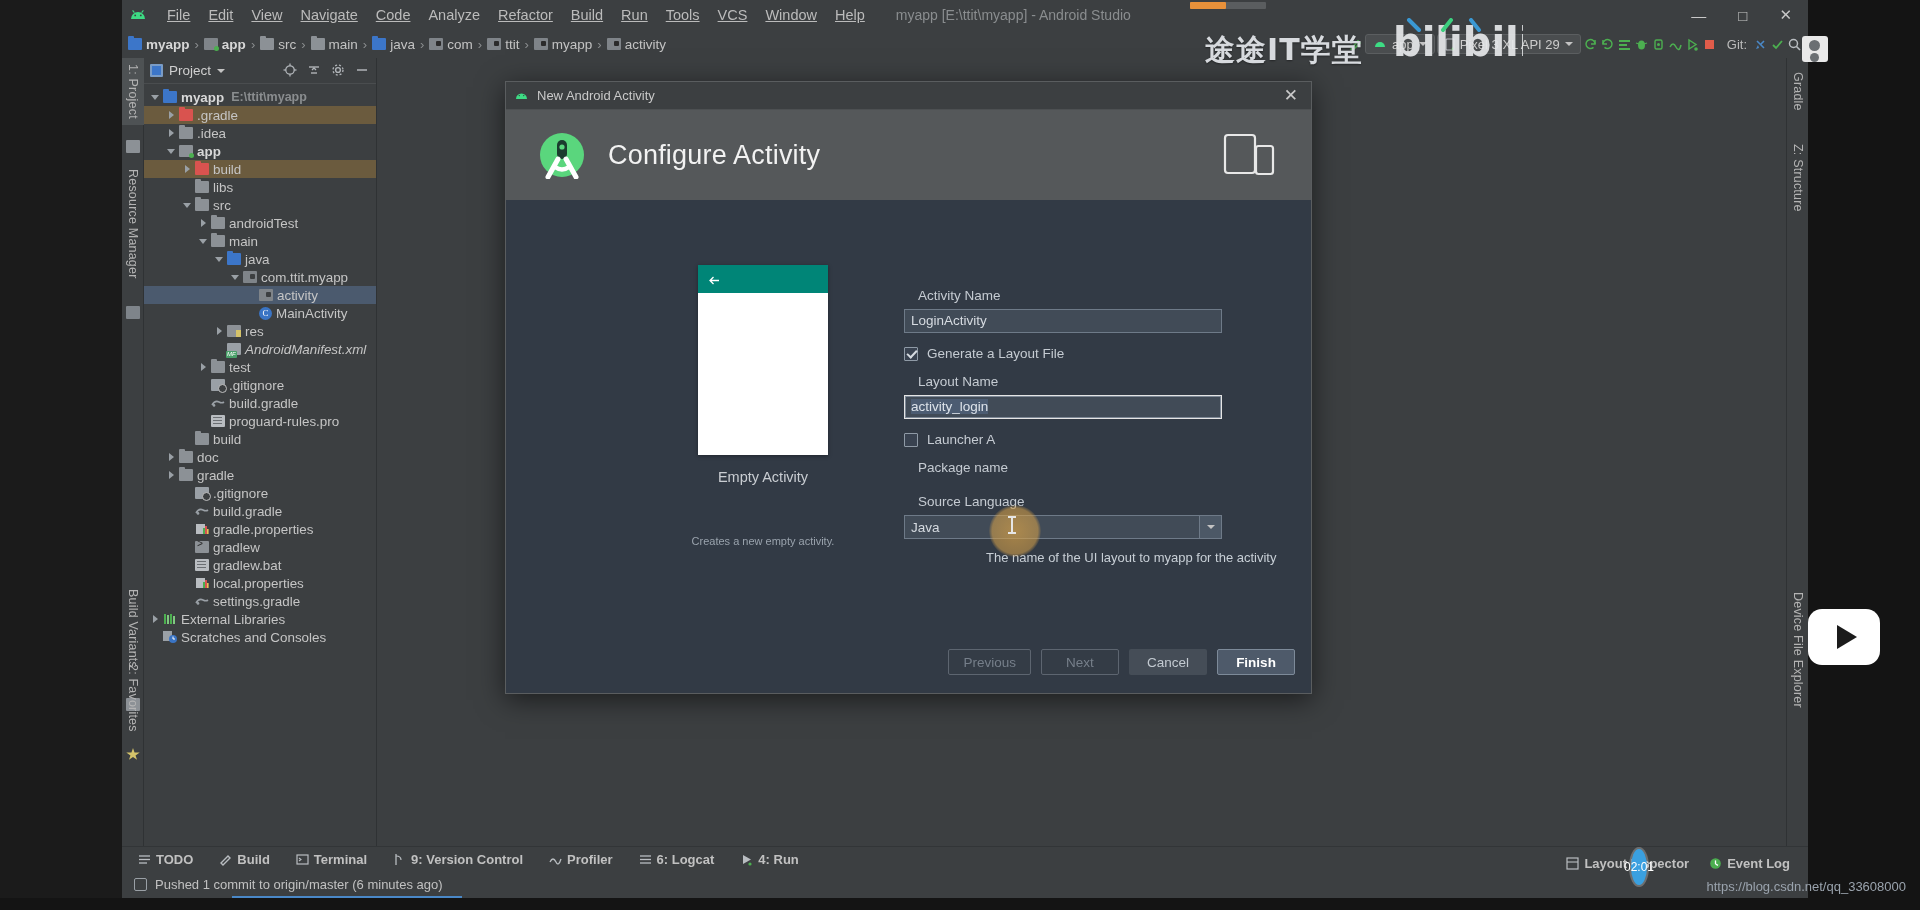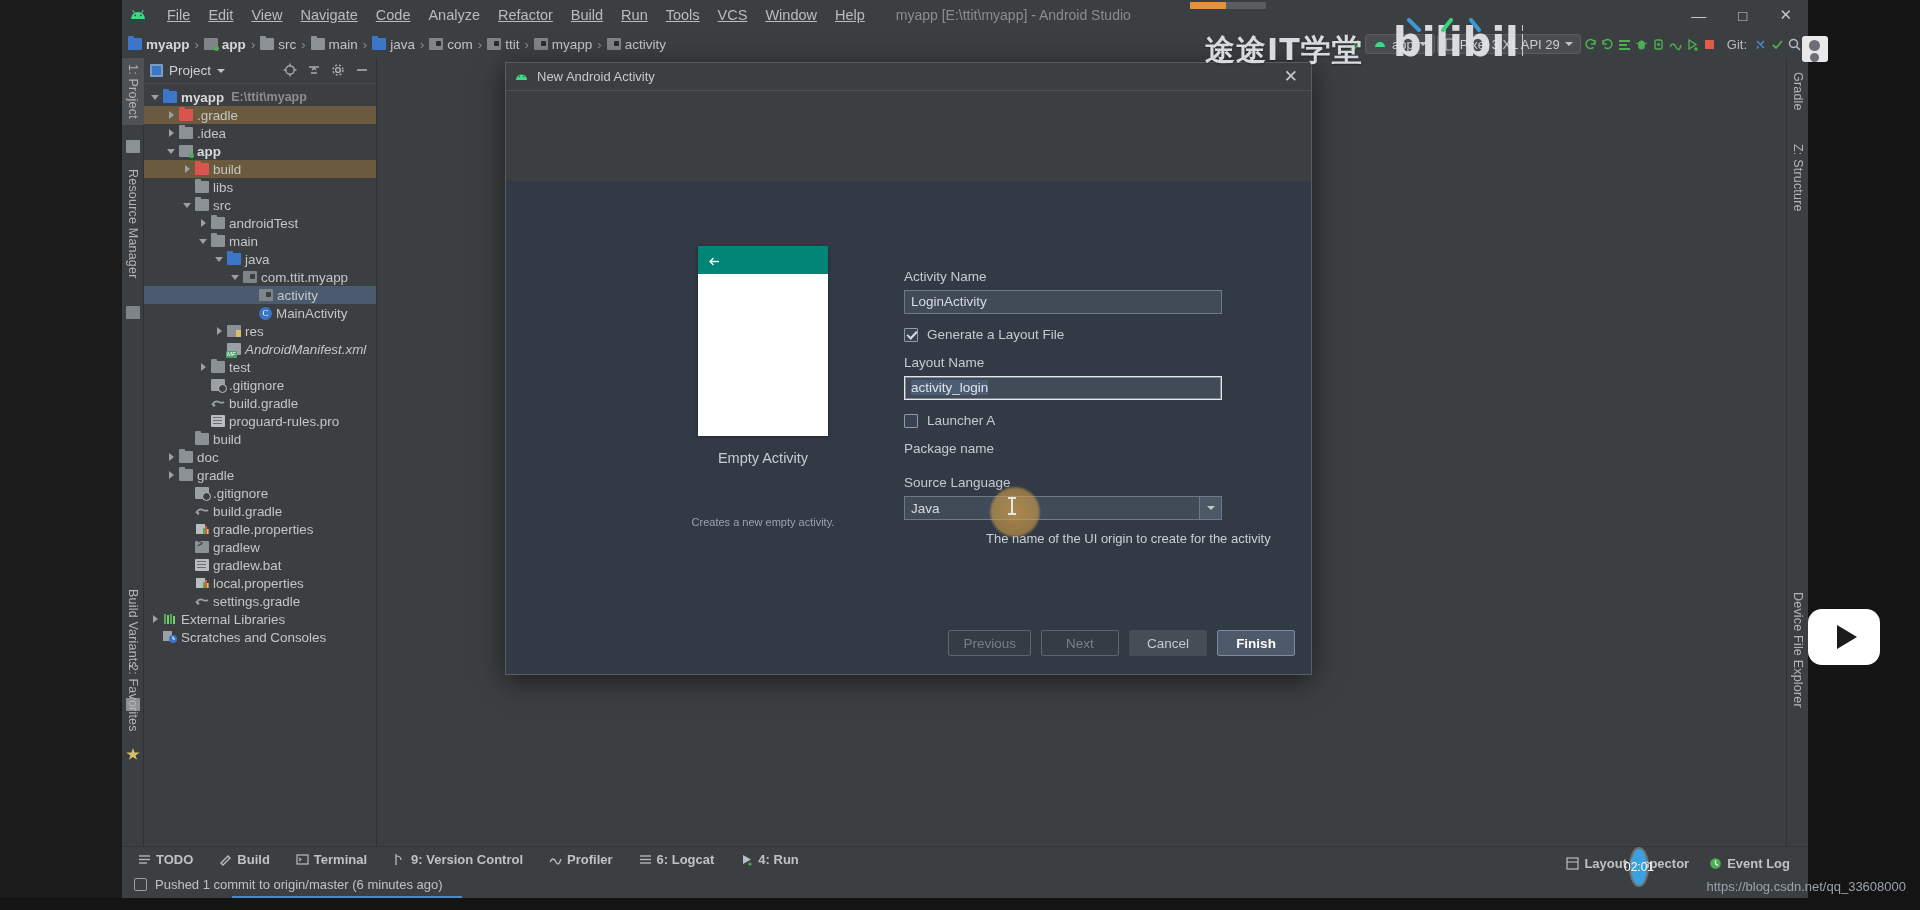--- a/index.html
+++ b/index.html
@@ -188,21 +188,21 @@
     background:#3c3f41; display:flex; align-items:center; padding-left:12px;
     color:#c1c1c1; font-size:13px;
   }
   .sb-ico { width:13px;height:13px;border:1.5px solid #9aa0a6;border-radius:2px;margin-right:8px;flex:none;}
   .sb-underline {
     position:absolute; left:110px; bottom:0; width:230px; height:2px; background:#4a88c7;
   }
 
   
   .modal {
-    position:absolute; left:383px; top:62px; width:807px; height:613px;
+    position:absolute; left:383px; top:81px; width:807px; height:613px;
     background:#3c3f41; border:1px solid #5a5d5f;
     box-shadow: 0 6px 26px rgba(0,0,0,.55);
   }
   .modal-titlebar {
     height:28px; background:#3c3f41; display:flex; align-items:center; padding:0 8px;
     border-bottom:1px solid #4d5052;
   }
   .modal-title { color:#c9c9c9; font-size:13px; margin-left:8px; }
   .modal-close { margin-left:auto; color:#c9c9c9; font-size:17px; line-height:17px; padding:0 5px; }
   .modal-header {
@@ -224,21 +224,21 @@
   }
   .phone-appbar { height:28px; background:#008577; position:relative; }
   .phone-back {
     position:absolute; left:10px; top:8px; width:13px; height:13px;
   }
   .preview-caption { text-align:center; color:#c9cdd2; font-size:14.5px; margin-top:14px; }
   .preview-desc { text-align:center; color:#9aa3ad; font-size:11px; margin-top:50px; }
 
   
   .form { position:absolute; left:398px; top:88px; width:330px; }
-  .field-label { color:#c5cbd2; font-size:13.5px; margin-bottom:6px; }
+  .field-label { color:#c5cbd2; font-size:13.5px; margin-bottom:6px;margin-left:14px; }
   .text-input {
     width:318px; height:24px; background:#414b57; border:1px solid #6e7a88;
     color:#d6dbe1; font-size:13.5px; padding:0 6px; line-height:22px;
     font-family:"Liberation Sans", sans-serif;
   }
   .text-input.focused { border:1px solid #e5e5e5; box-shadow: 0 0 0 1px #7d8896 inset; }
   .sel-text { background:#4c5c72; color:#dde3ea; }
   .gap { height:13px; }
   .checkrow { display:flex; align-items:center; margin: 13px 0 13px 0; }
   .cbox {
@@ -812,20 +812,38 @@
           <svg width="15" height="12" viewBox="0 0 15 12">
               <path d="M2 10 a5.5 5.5 0 0 1 11 0 z" fill="#3ddc84"></path>
               <circle cx="5.3" cy="6.6" r="0.7" fill="#3c3f41"></circle>
               <circle cx="9.7" cy="6.6" r="0.7" fill="#3c3f41"></circle>
             </svg>
         </span>
         <span class="modal-title">New Android Activity</span>
         <span class="modal-close">✕</span>
       </div>
 
+      <div class="modal-header">
+        <span class="hdr-icon">
+          <svg width="48" height="48" viewBox="0 0 48 48">
+            <circle cx="24" cy="24" r="22" fill="#5ad67d"></circle>
+            <path d="M24 9 a5 5 0 0 1 5 5 v9 a5 5 0 0 1 -10 0 v-9 a5 5 0 0 1 5 -5z" fill="#1b3c2e"></path>
+            <circle cx="24" cy="16" r="2.6" fill="#5ad67d"></circle>
+            <path d="M10 46 L20 28 M38 46 L28 28" stroke="#ffffff" stroke-width="5" fill="none" stroke-linecap="round"></path>
+            <path d="M17 36 q7 5 14 0" stroke="#ffffff" stroke-width="4.5" fill="none" stroke-linecap="round"></path>
+          </svg>
+        </span>
+        <span class="hdr-text">Configure Activity</span>
+        <span class="hdr-device">
+          <svg width="54" height="46" viewBox="0 0 54 46">
+            <rect x="2" y="3" width="30" height="38" rx="3" fill="none" stroke="#e8e8e8" stroke-width="2.2"></rect>
+            <rect x="33" y="14" width="17" height="28" rx="2.5" fill="#55585a" stroke="#e8e8e8" stroke-width="2.2"></rect>
+          </svg>
+        </span>
+      </div>
 
       <div class="modal-body">
 
         <div class="preview-wrap">
           <div class="phone">
             <div class="phone-appbar">
               <span class="phone-back">
                 <svg width="13" height="13" viewBox="0 0 13 13">
                     <path d="M11 6.5 H2 M5.5 3 L2 6.5 L5.5 10" fill="none" stroke="#ffffff" stroke-width="1.3"></path>
                   </svg>
@@ -860,21 +878,21 @@
           <div class="combo">
             <span class="combo-val">Java</span>
             <span class="combo-arrow">
                 <i class="caret-d"></i>
               </span>
           </div>
         </div>
 
         <div class="cursor-halo"></div>
         <div class="ibeam"></div>
-        <div class="tooltip">The name of the UI origin to create for the activity</div>
+        <div class="tooltip">The name of the UI layout to myapp for the activity</div>
 
         <div class="modal-buttons">
           <span class="btn disabled">Previous</span>
           <span class="btn disabled">Next</span>
           <span class="btn plain">Cancel</span>
           <span class="btn default">Finish</span>
         </div>
       </div>
     </div>
 

